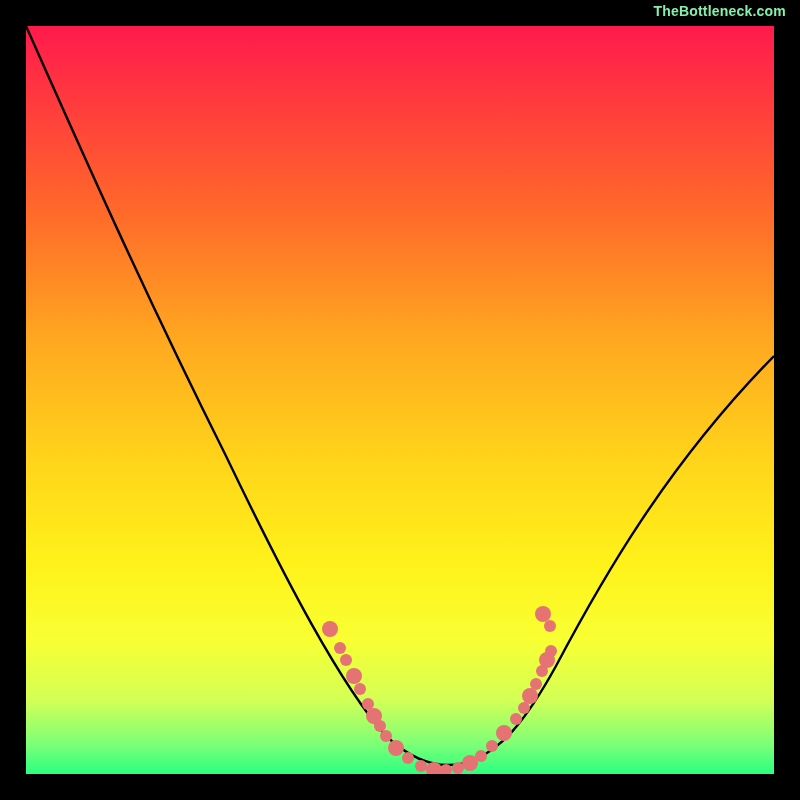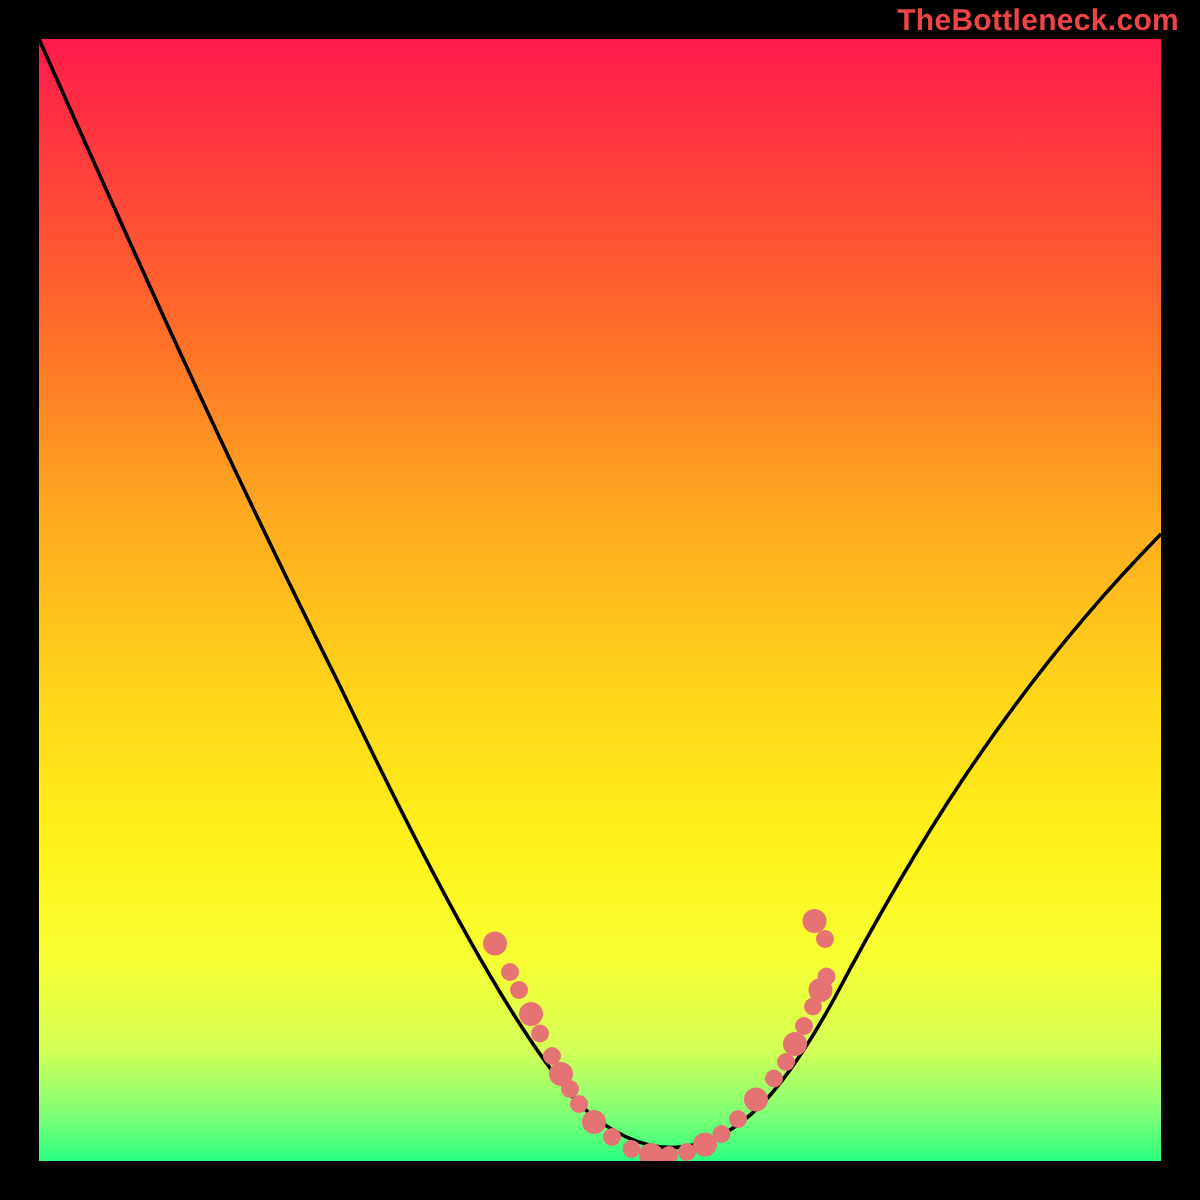--- a/index.html
+++ b/index.html
@@ -26,22 +26,22 @@
       #fff21a 72%,
       #f8ff33 82%,
       #d4ff55 90%,
       #7dff77 96%,
       #2aff80 100%);
   }
   .watermark {
     position: absolute;
     top: 3px;
     right: 14px;
-    color: #ef4444;
-    font-size: 20px;
+    color: #86efac;
+    font-size: 14px;
     font-weight: 600;
     letter-spacing: 0.2px;
   }
   svg.plot {
     position: absolute;
     left: 26px;
     top: 26px;
     width: 748px;
     height: 748px;
   }

